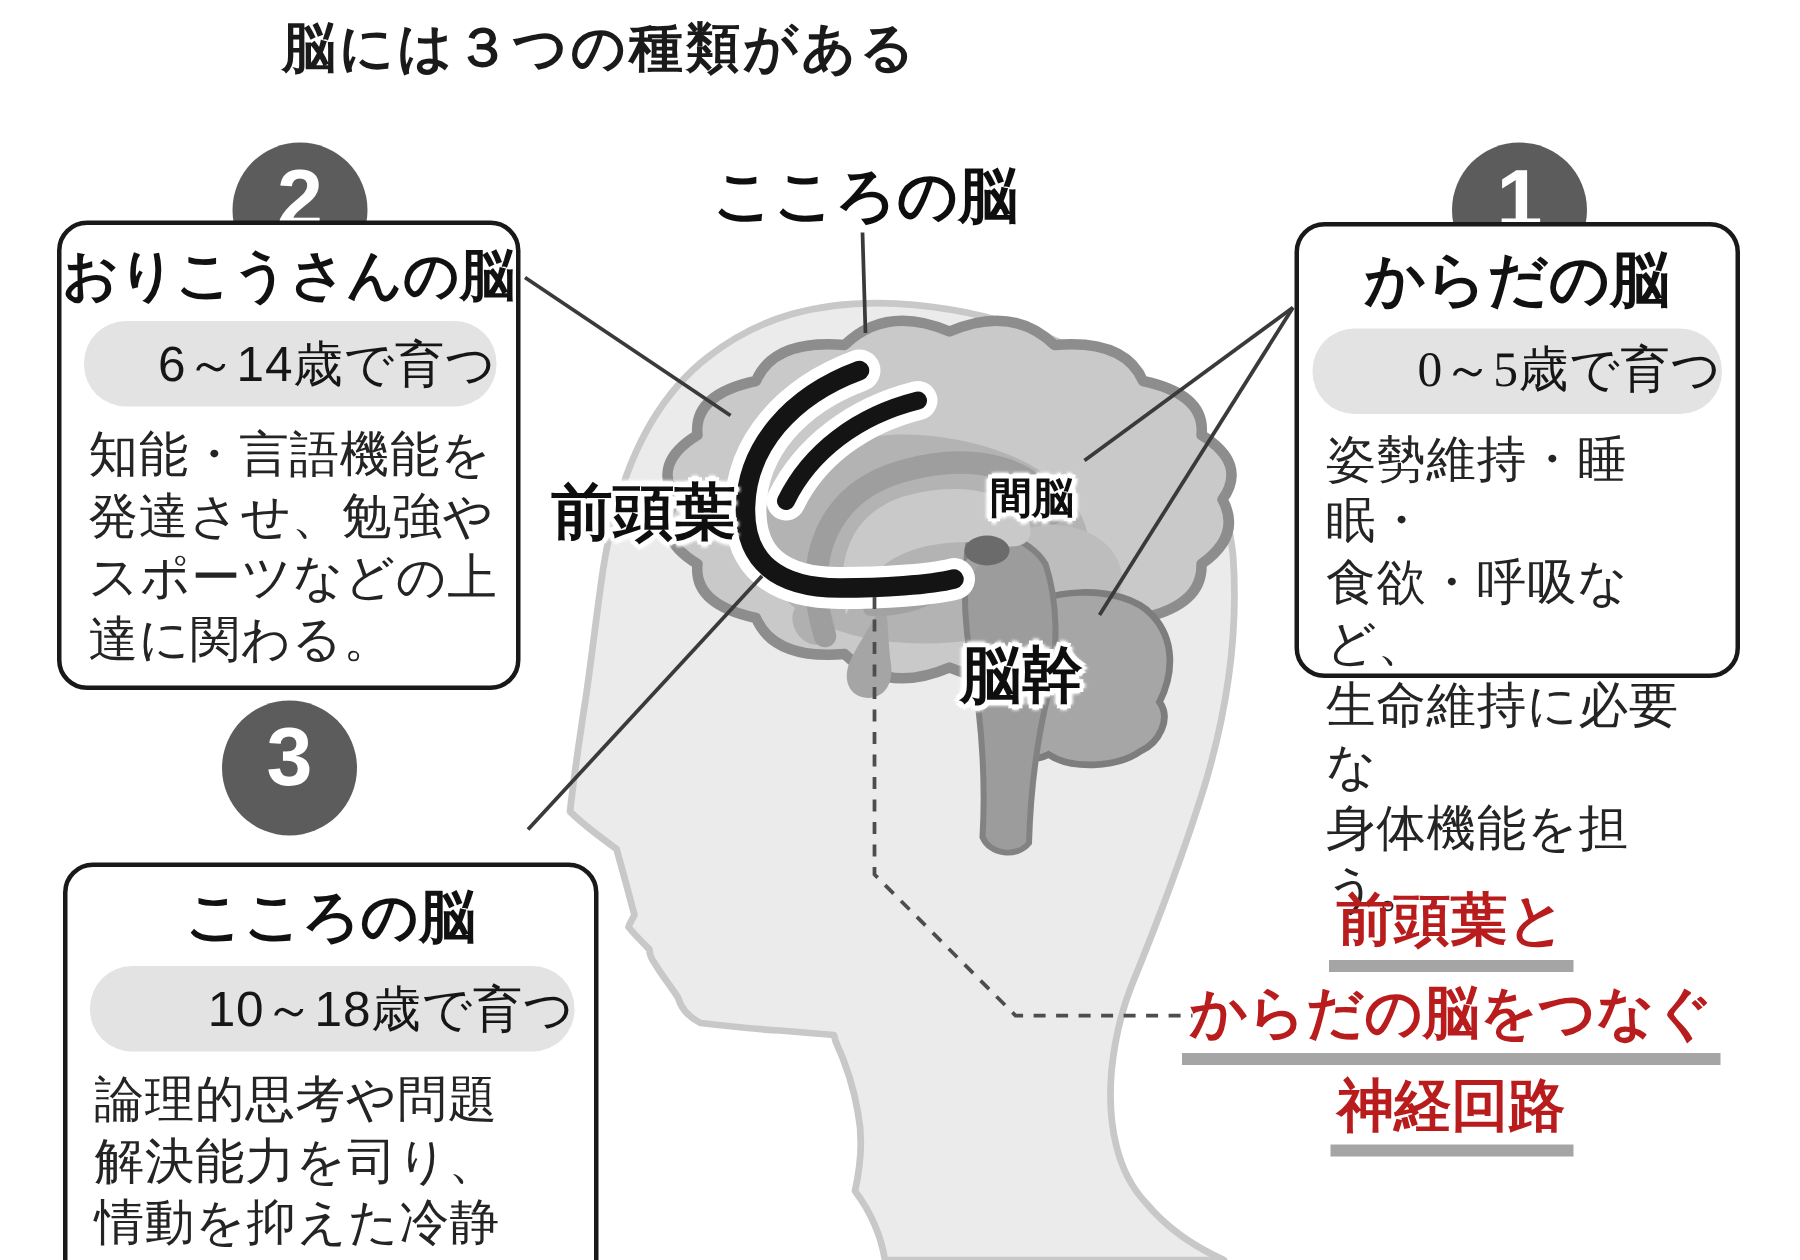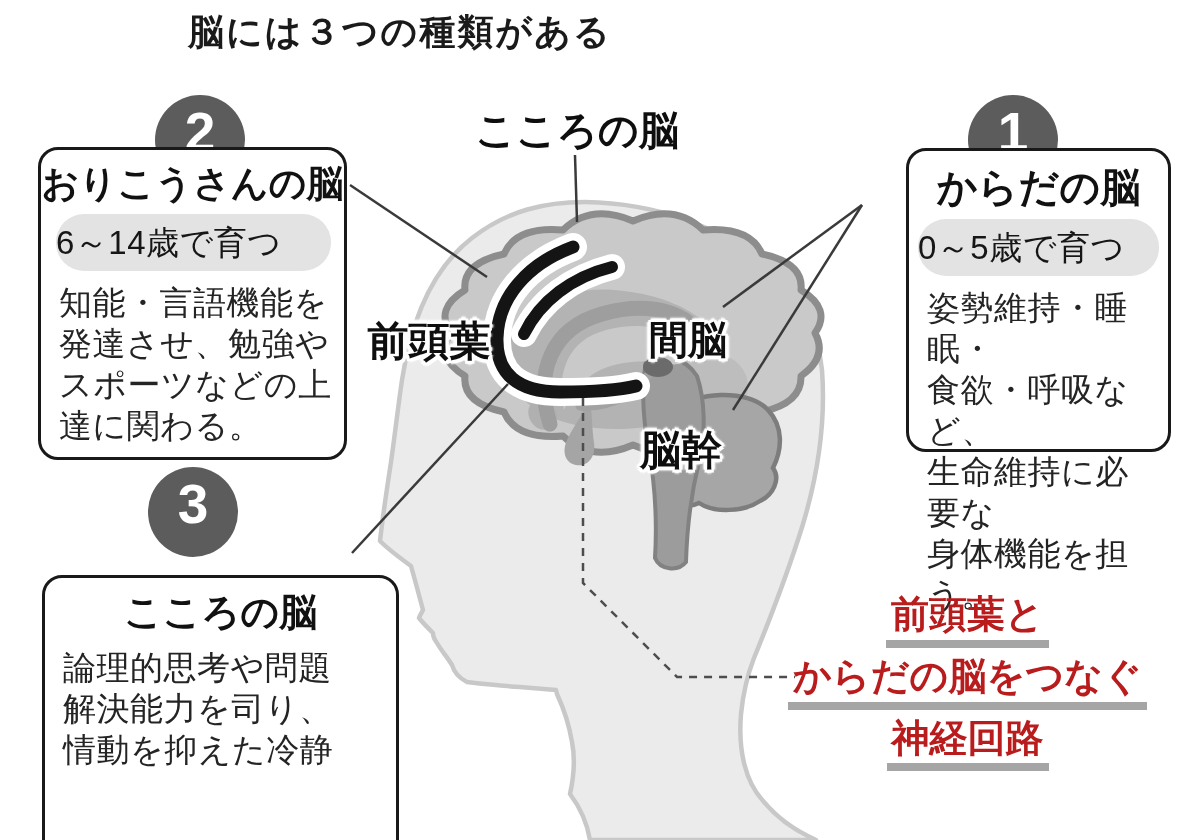--- a/index.html
+++ b/index.html
@@ -26,21 +26,21 @@
 
   .callout{
     position:absolute;background:#ffffff;border:3px solid #191919;
     border-radius:20px;z-index:2;box-sizing:border-box;
   }
   .callout .box-title{
     text-align:center;font-weight:bold;color:#111111;margin-top:12px;
     line-height:1.2;
   }
   .callout .age-pill{
-    background:#e3e3e3;border-radius:28px;text-align:left;
+    background:#e3e3e3;border-radius:28px;text-align:right;
     font-weight:500;color:#161616;height:57px;line-height:57px;
     font-size:33px;margin:8px 13px 0 15px;letter-spacing:0.5px;
   }
   .callout .box-body{
     margin:11px 6px 0 18px;font-size:33px;line-height:41px;
     color:#242424;letter-spacing:0.5px;
   }
 
   .brain-label{
     position:absolute;font-weight:bold;color:#0e0e0e;z-index:3;text-align:center;
@@ -160,43 +160,44 @@
     <div class="box-title" style="font-size:37px;">おりこうさんの脳</div>
     <div class="age-pill">6～14歳で育つ</div>
     <div class="box-body">
       <div>知能・言語機能を</div>
       <div>発達させ、勉強や</div>
       <div>スポーツなどの上</div>
       <div>達に関わる。</div>
     </div>
   </div>
 
-  <div class="callout" style="left:906px;top:148px;width:265px;height:304px;">
+  <div class="callout" style="left:863px;top:148px;width:297px;height:304px;font-family:Liberation Serif, serif;">
     <div class="box-title" style="font-size:40px;">からだの脳</div>
     <div class="age-pill" style="margin:8px 9px 0 9px;">0～5歳で育つ</div>
     <div class="box-body">
       <div>姿勢維持・睡眠・</div>
       <div>食欲・呼吸など、</div>
       <div>生命維持に必要な</div>
       <div>身体機能を担う。</div>
     </div>
   </div>
 
   <div class="callout" style="left:42px;top:528px;width:357px;height:300px;margin-top:47px;">
     <div class="box-title" style="font-size:38px;">こころの脳</div>
+    <div class="age-pill">10～18歳で育つ</div>
     <div class="box-body">
       <div>論理的思考や問題</div>
       <div>解決能力を司り、</div>
       <div>情動を抑えた冷静</div>
     </div>
   </div>
 
   <div class="brain-label" style="left:427px;top:103px;width:300px;font-size:40px;">こころの脳</div>
   <div class="brain-label glow" style="left:329px;top:314px;width:200px;font-size:41px;">前頭葉</div>
-  <div class="brain-label glow" style="left:613px;top:313px;width:150px;font-size:39px;">間脳</div>
+  <div class="brain-label glow" style="left:613px;top:313px;width:150px;font-size:28px;">間脳</div>
   <div class="brain-label glow" style="left:606px;top:423px;width:150px;font-size:41px;">脳幹</div>
 
   <div class="bottom-note">
     <div><span class="note-line">前頭葉と</span></div>
     <div><span class="note-line">からだの脳をつなぐ</span></div>
     <div><span class="note-line">神経回路</span></div>
   </div>
 
 </div>
 

